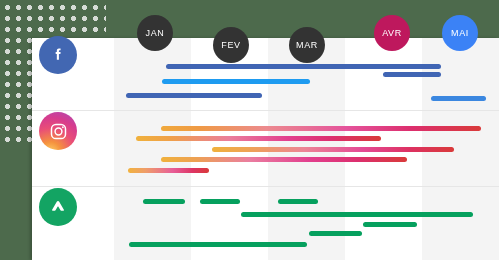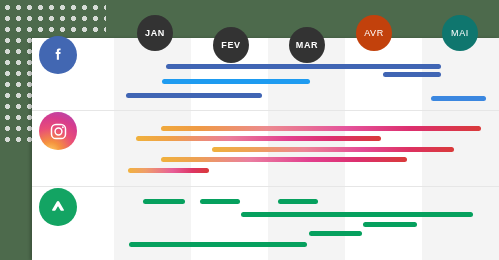--- a/index.html
+++ b/index.html
@@ -42,21 +42,21 @@
   .ic-ig{background:radial-gradient(circle at 30% 107%, #fdd36a 0%, #f5923e 22%, #e94e77 50%, #d63c8e 72%, #a94bb7 100%);}
   .ic-an{background:#13a463;}
   .rowicon svg{display:block;}
 
   
   .month{
     position:absolute;width:36px;height:36px;border-radius:50%;
     display:flex;align-items:center;justify-content:center;
     color:#fff;font-size:9px;letter-spacing:.6px;font-weight:500;
   }
-  .m-dark{background:#333333;font-weight:bold;}
+  .m-dark{background:#333333;}
   .m-gray{background:#a8a8a8;}
 
   
   .bar{position:absolute;height:5px;border-radius:3px;}
 </style>
 </head>
 <body>
 
 <div id="root">
 
@@ -110,16 +110,16 @@
         <div class="bar" style="left: 331px; top: 184px; width: 54px; background: rgb(6, 160, 94);"></div>
         <div class="bar" style="left: 277px; top: 193px; width: 53px; background: rgb(6, 160, 94);"></div>
         <div class="bar" style="left: 97px; top: 204px; width: 178px; background: rgb(6, 160, 94);"></div>
       </div>
   </div>
 
   <div id="months-layer">
       <div class="month m-dark" style="left: 137px; top: 15px; background: rgb(51, 51, 51);">JAN</div>
       <div class="month m-dark" style="left: 213px; top: 27px; background: rgb(51, 51, 51);">FEV</div>
       <div class="month m-dark" style="left: 289px; top: 27px; background: rgb(51, 51, 51);">MAR</div>
-      <div class="month m-gray" style="left: 356px; top: 15px; background: #c2410c;">AVR</div>
-      <div class="month m-gray" style="left: 442px; top: 15px; background: #0f766e;">MAI</div>
+      <div class="month m-gray" style="left: 374px; top: 15px; background: #be185d;">AVR</div>
+      <div class="month m-gray" style="left: 442px; top: 15px; background: #3b82f6;">MAI</div>
     </div>
 </div>
 
 </body></html>

